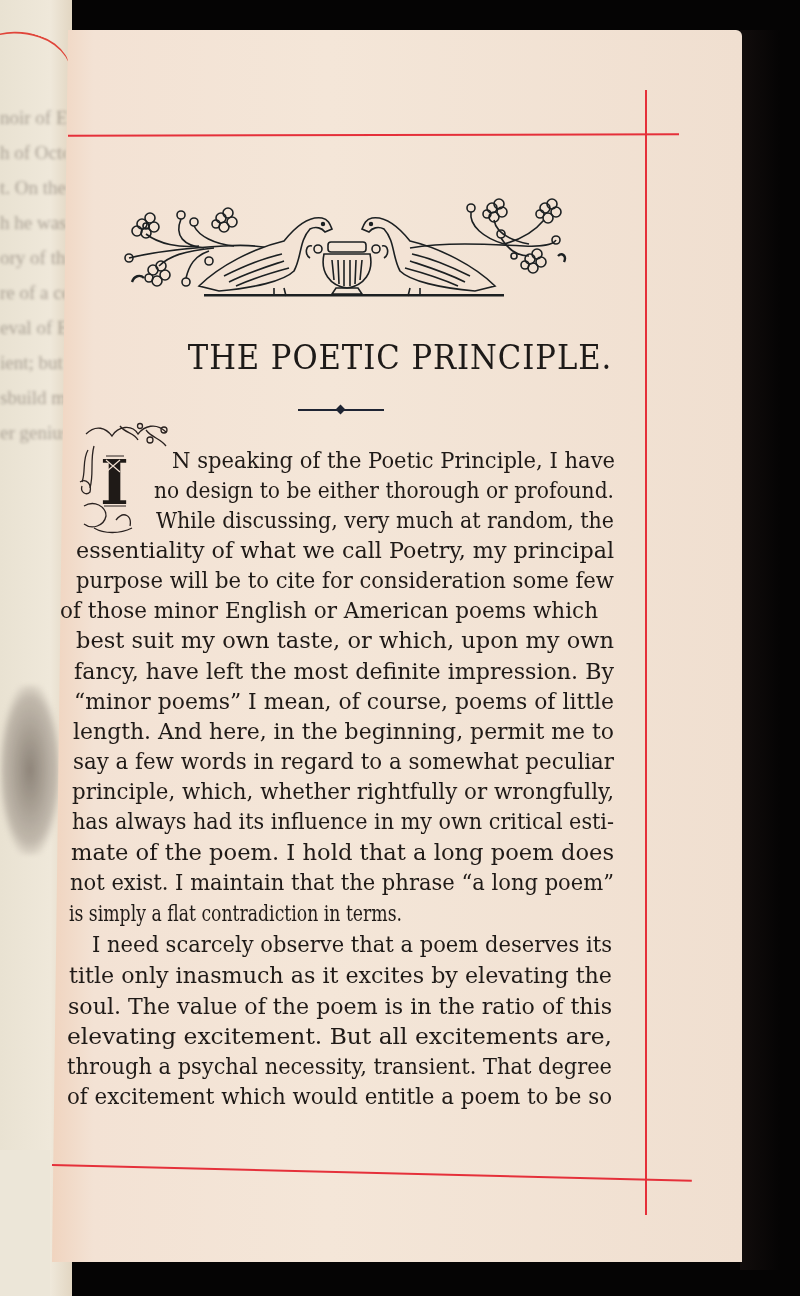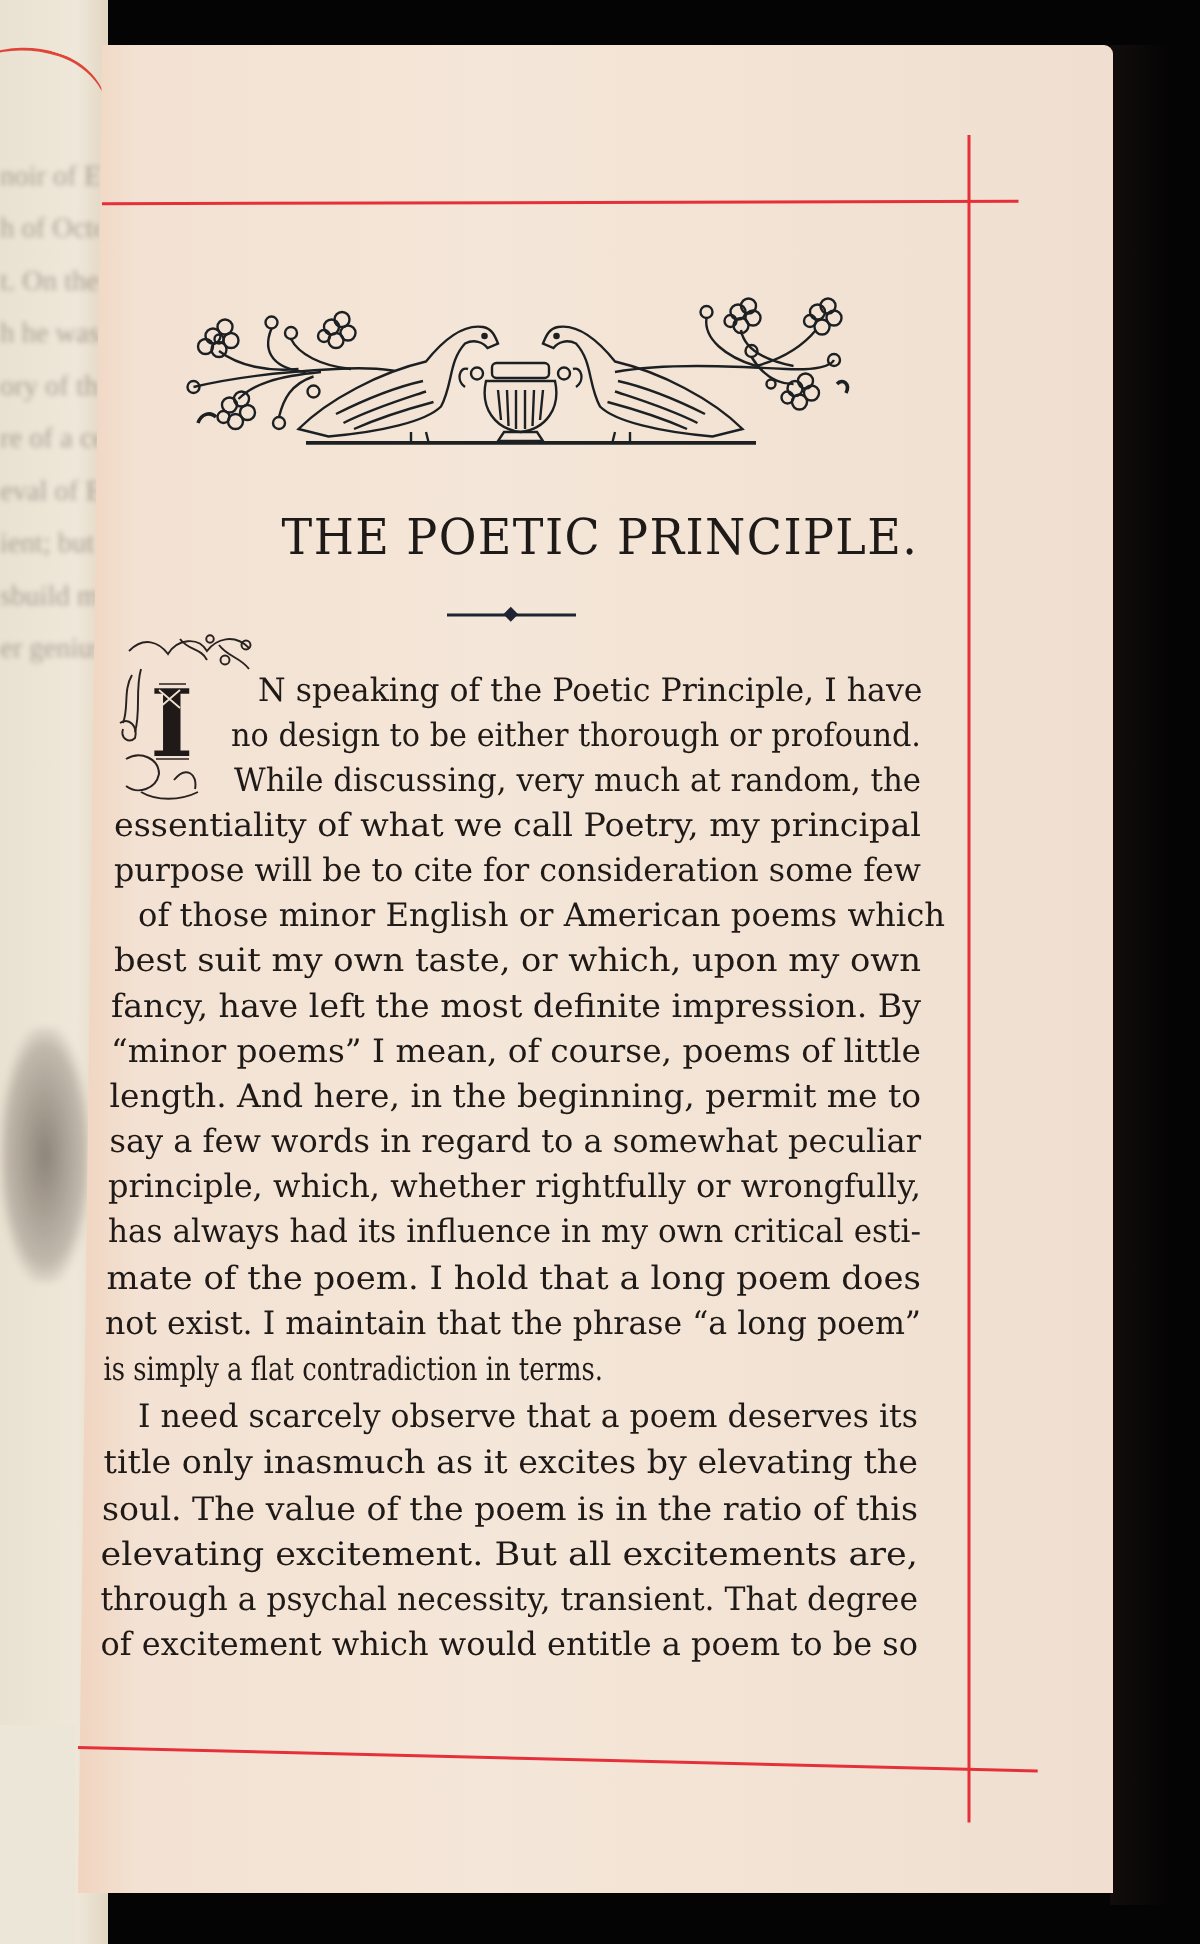--- a/index.html
+++ b/index.html
@@ -151,21 +151,21 @@
   <path d="M30 40 L44 52 M30 52 L44 40" stroke="#f2e0d2" stroke-width="1.2"></path>
   <path d="M18 108 C28 114 44 114 56 108"></path>
 </svg>
 
 <div class="body-text" id="body-text">
     <div class="line" style="left: 172px; top: 448px; transform: scaleX(0.979987);">N speaking of the Poetic Principle, I have</div>
     <div class="line" style="left: 154px; top: 478px; transform: scaleX(0.940095);">no design to be either thorough or profound.</div>
     <div class="line" style="left: 156px; top: 508px; transform: scaleX(0.955473);">While discussing, very much at random, the</div>
     <div class="line" style="left: 76px; top: 538px; transform: scaleX(1.03381);">essentiality of what we call Poetry, my principal</div>
     <div class="line" style="left: 76px; top: 568px; transform: scaleX(0.984615);">purpose will be to cite for consideration some few</div>
-    <div class="line" style="left: 92px; top: 598px; transform: scaleX(1.00038);">of those minor English or American poems which</div>
+    <div class="line" style="left: 60px; top: 598px; transform: scaleX(1.00038);">of those minor English or American poems which</div>
     <div class="line" style="left: 76px; top: 628px; transform: scaleX(1.04733);">best suit my own taste, or which, upon my own</div>
     <div class="line" style="left: 74px; top: 659px; transform: scaleX(1.03047);">fancy, have left the most definite impression.  By</div>
     <div class="line" style="left: 74px; top: 689px; transform: scaleX(1.01899);">“minor poems” I mean, of course, poems of little</div>
     <div class="line" style="left: 73px; top: 719px; transform: scaleX(1.02039);">length.  And here, in the beginning, permit me to</div>
     <div class="line" style="left: 73px; top: 749px; transform: scaleX(0.993373);">say a few words in regard to a somewhat peculiar</div>
     <div class="line" style="left: 72px; top: 779px; transform: scaleX(0.993385);">principle, which, whether rightfully or wrongfully,</div>
     <div class="line" style="left: 72px; top: 809px; transform: scaleX(0.964466);">has always had its influence in my own critical esti-</div>
     <div class="line" style="left: 71px; top: 840px; transform: scaleX(1.05217);">mate of the poem.  I hold that a long poem does</div>
     <div class="line" style="left: 70px; top: 870px; transform: scaleX(0.979381);">not exist.  I maintain that the phrase “a long poem”</div>
     <div class="line" style="left: 69px; top: 901px; transform: scaleX(0.802803);">is simply a flat contradiction in terms.</div>

